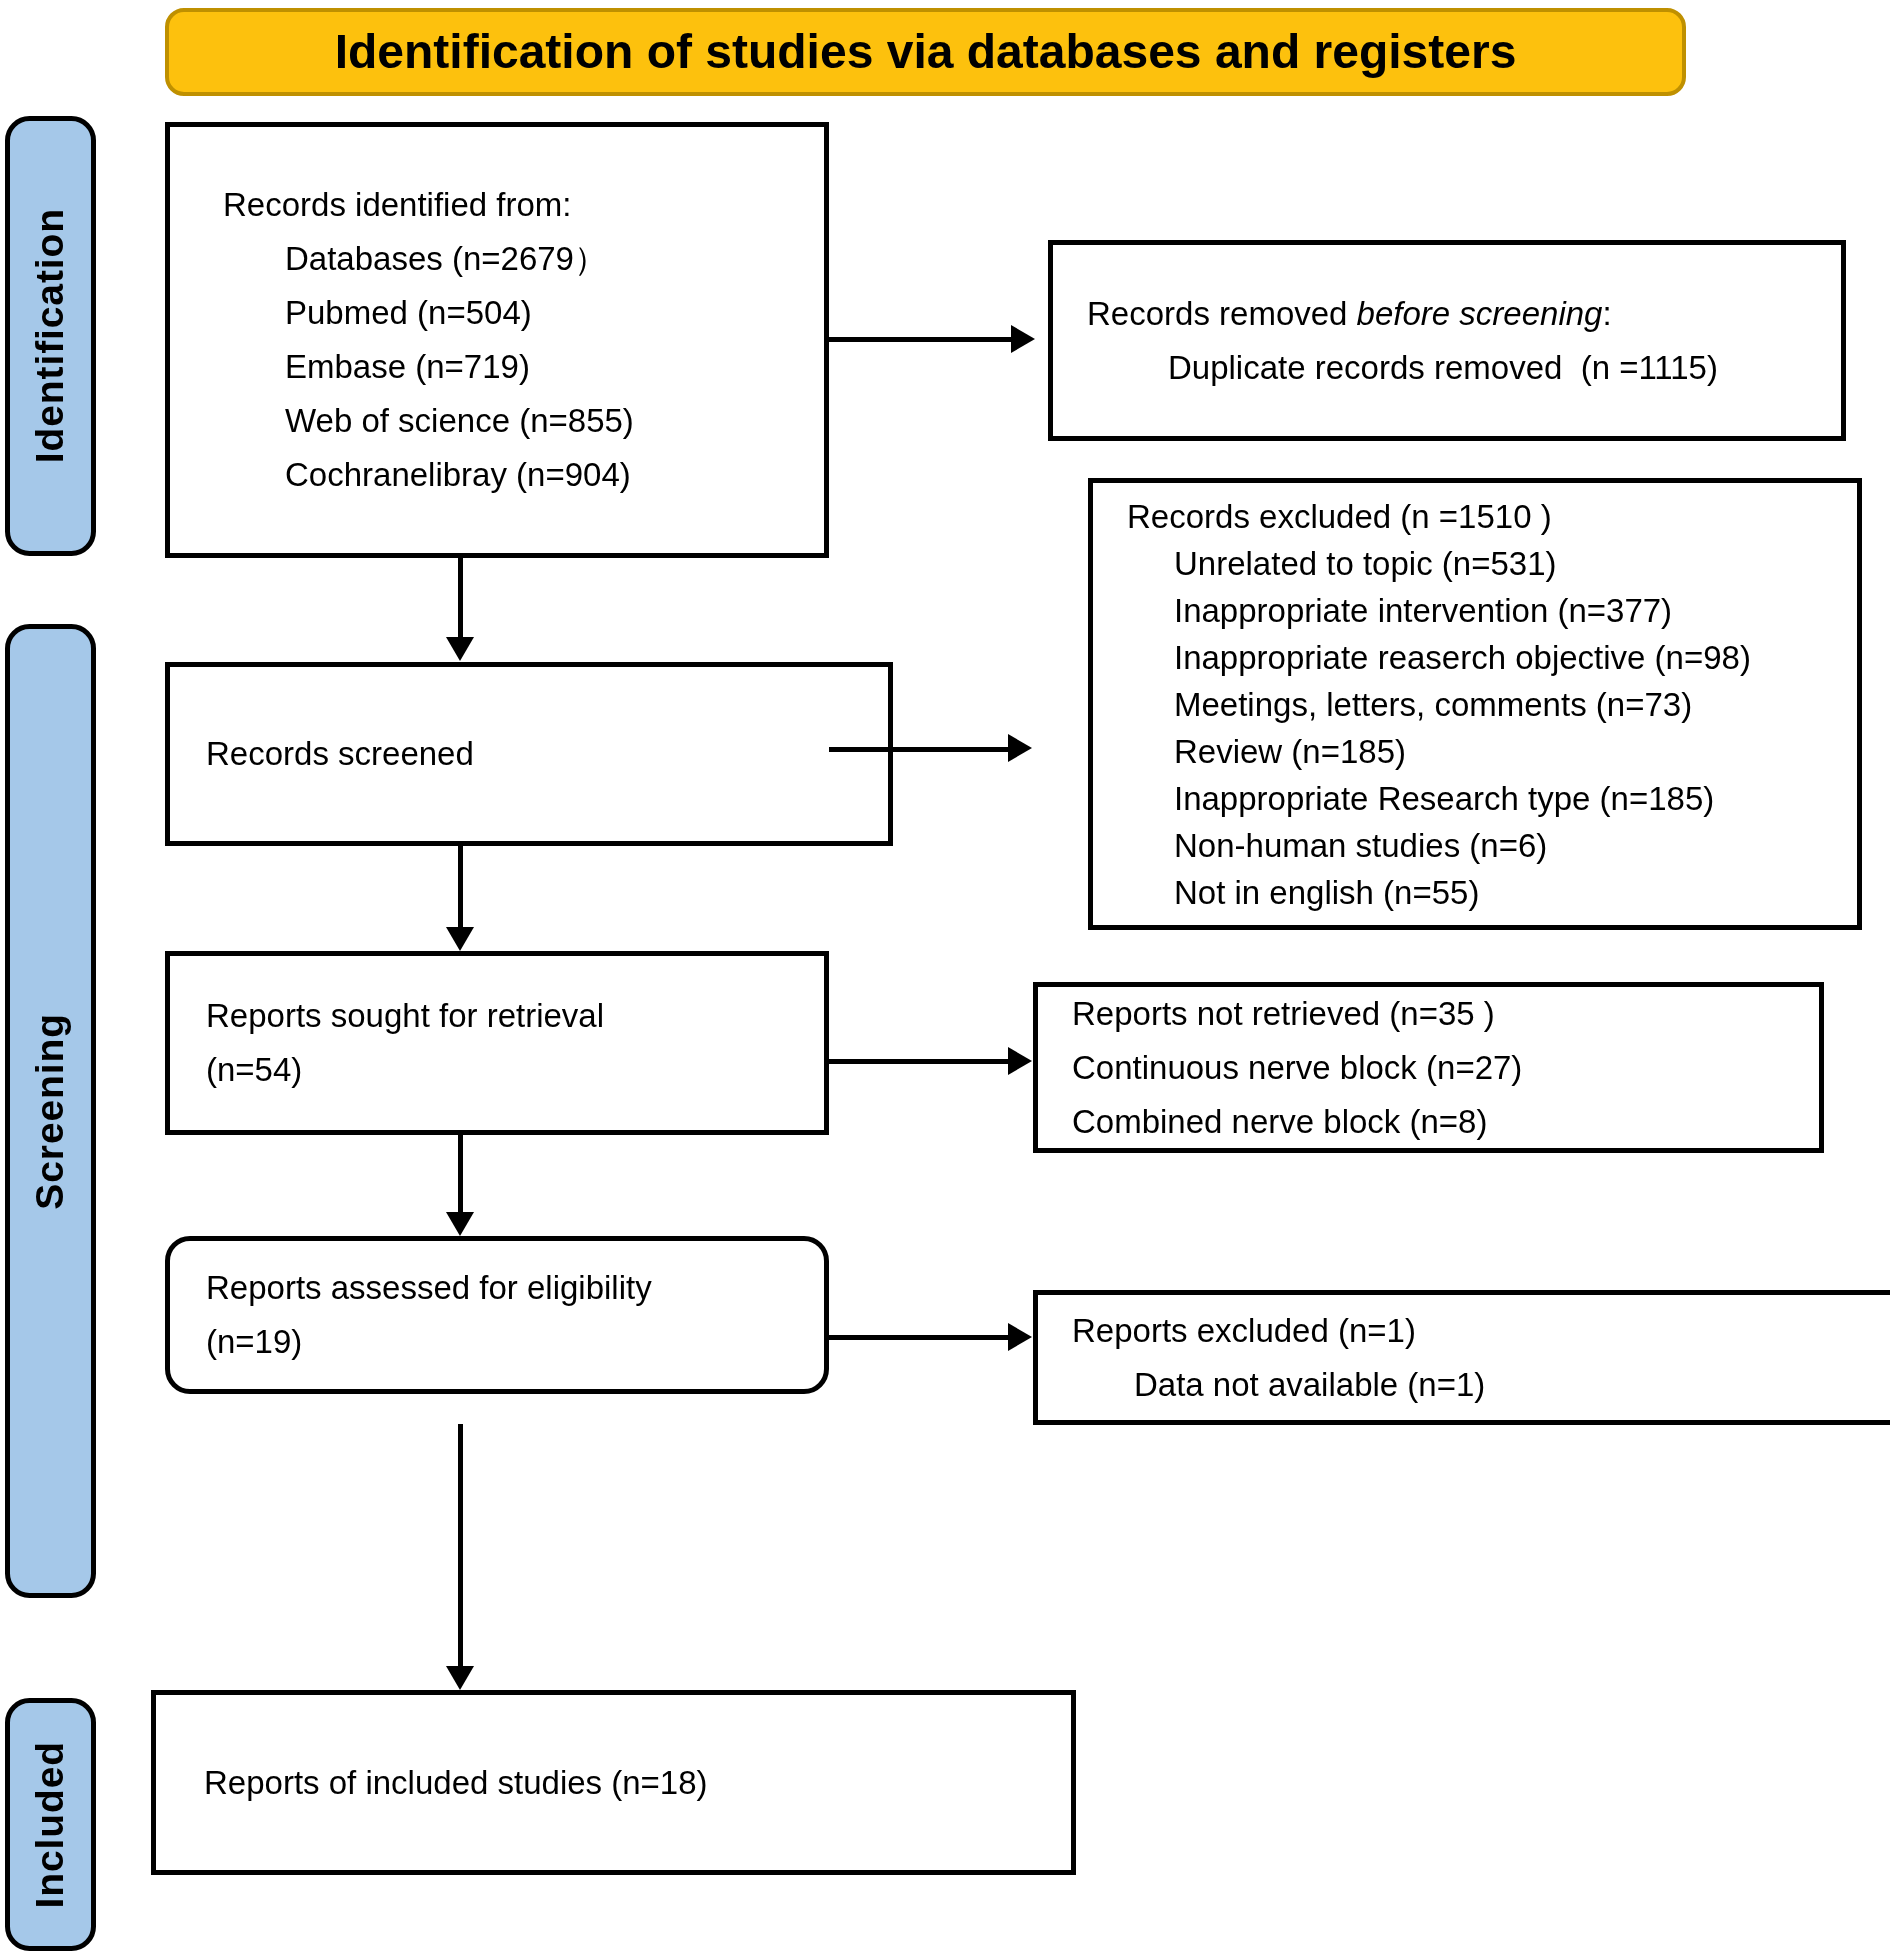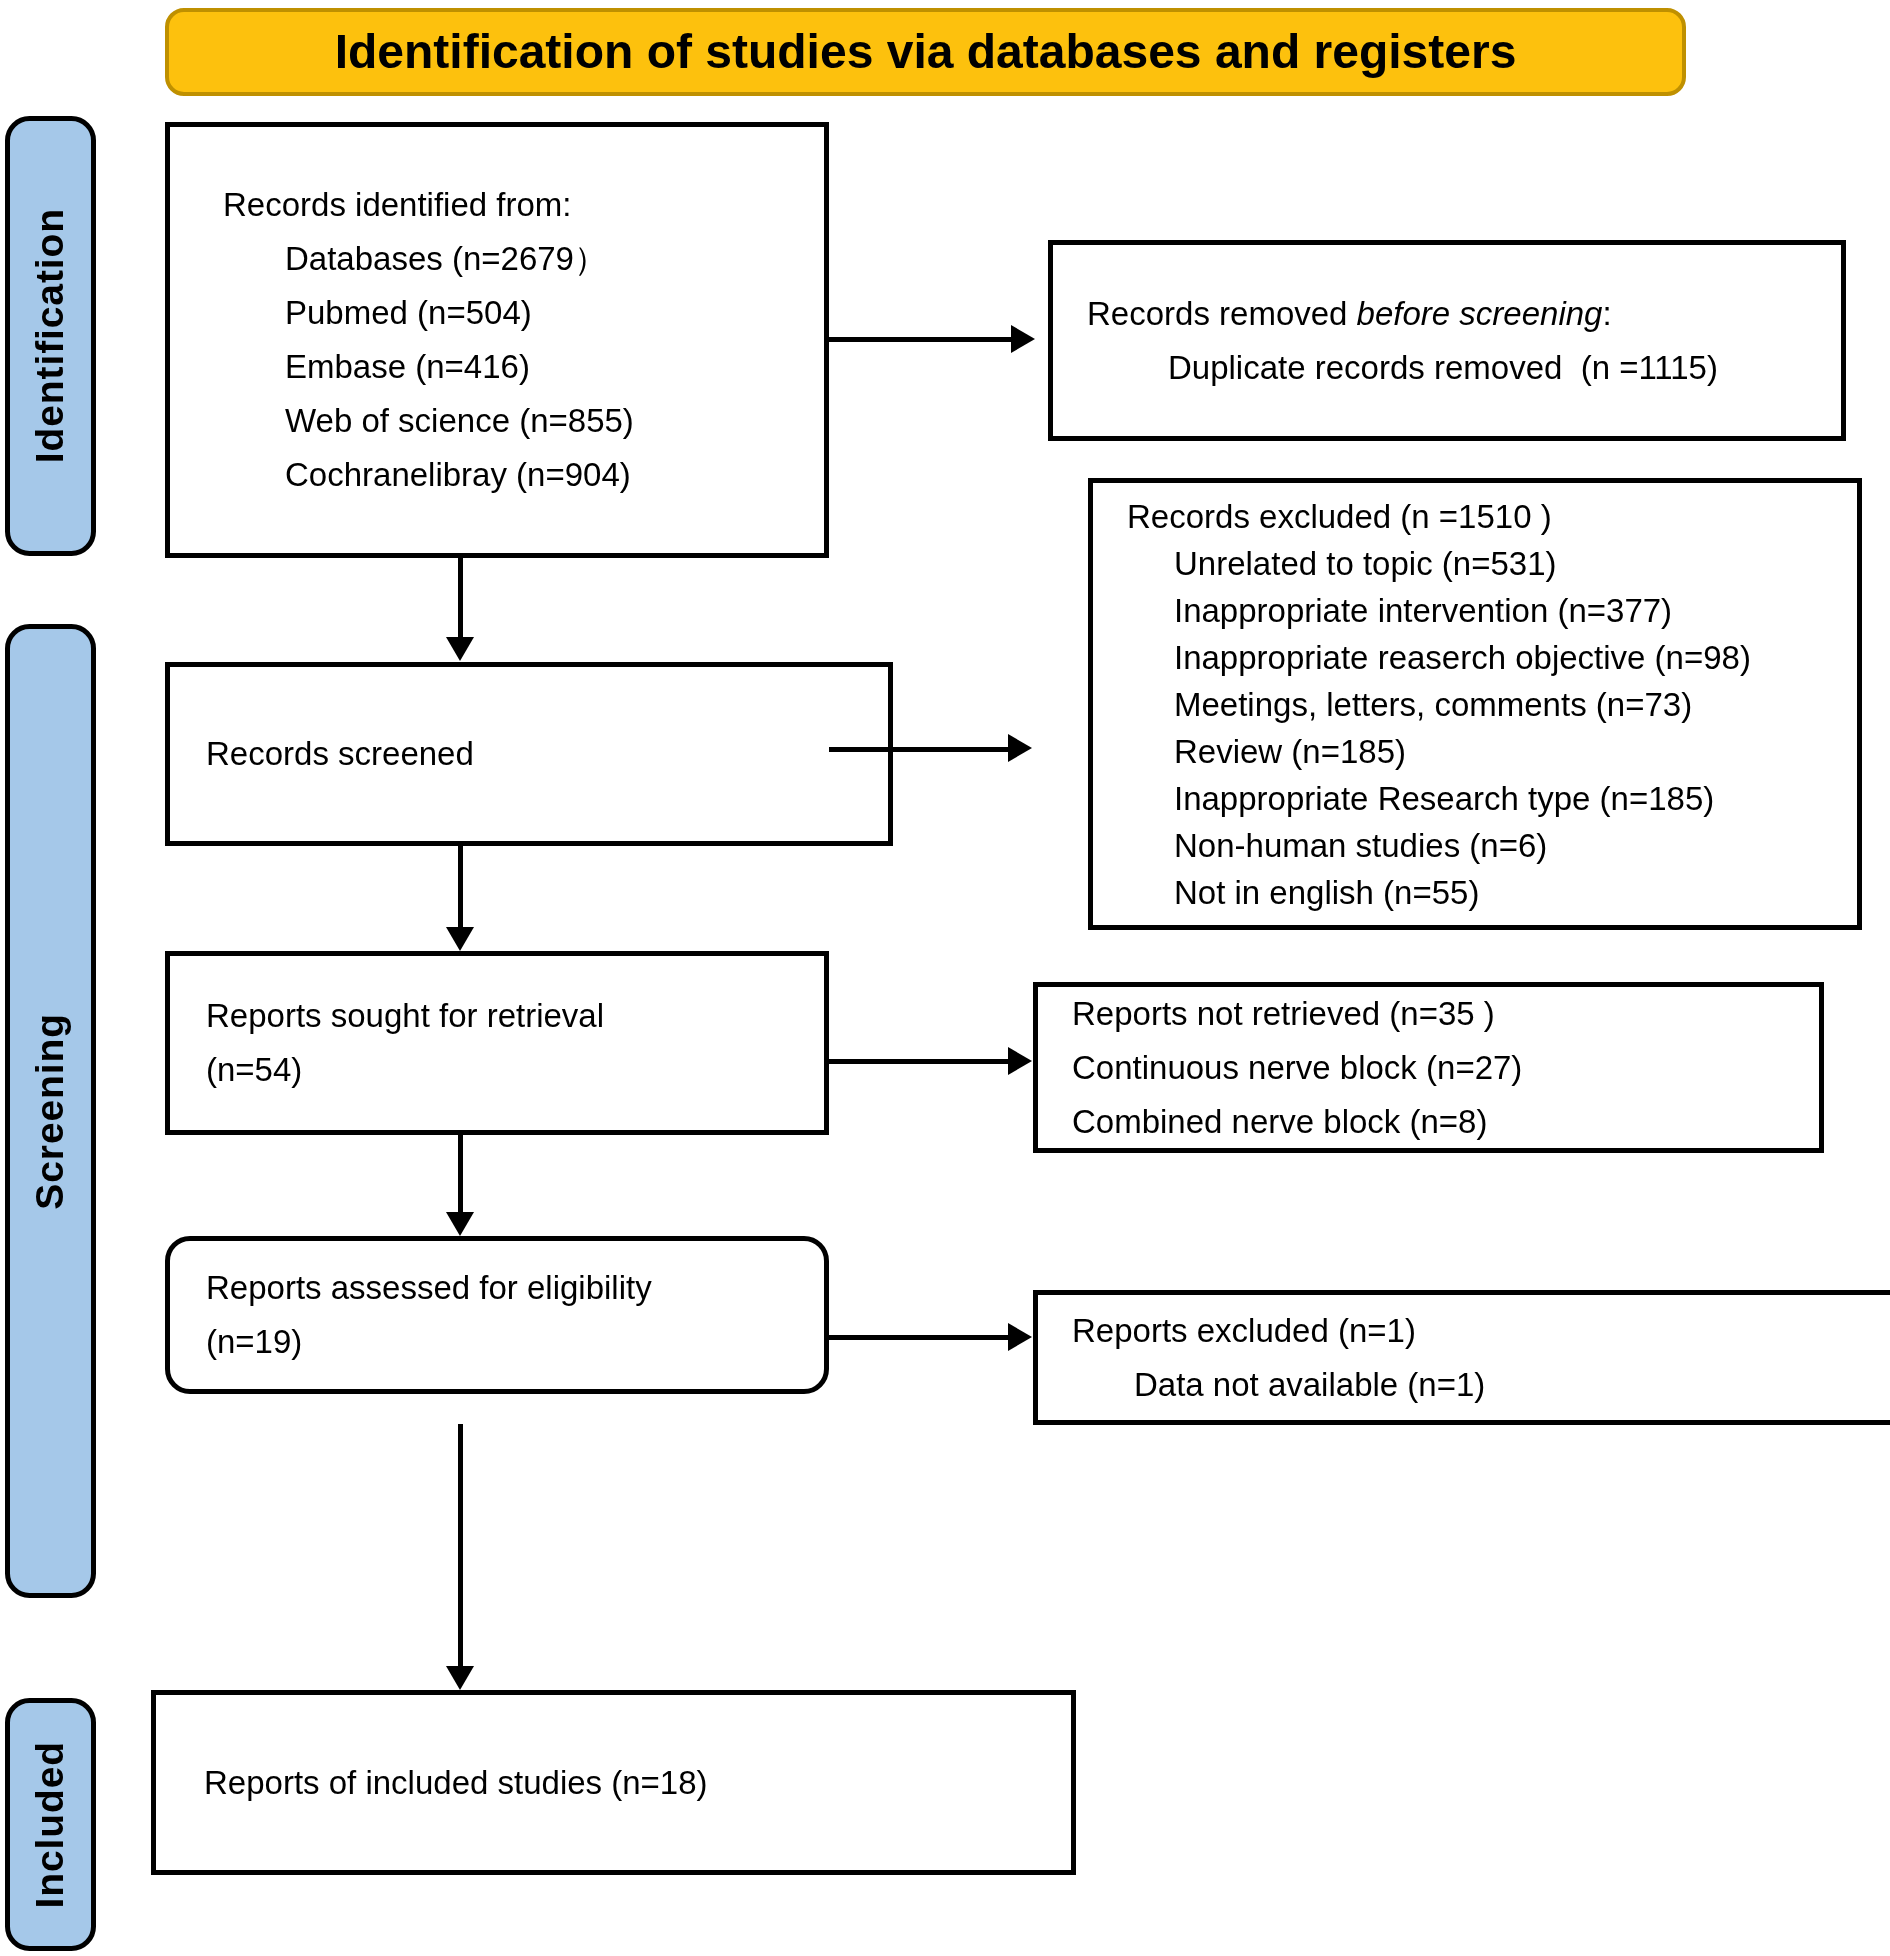--- a/index.html
+++ b/index.html
@@ -75,21 +75,21 @@
     <span>Screening</span>
   </div>
   <div class="stage" style="top:1698px;height:253px;">
     <span>Included</span>
   </div>
 
   <div class="box" style="left:165px;top:122px;width:664px;height:436px;padding-left:53px;">
     <div class="line">Records identified from:</div>
     <div class="line ind1">Databases (n=2679）</div>
     <div class="line ind1">Pubmed (n=504)</div>
-    <div class="line ind1">Embase (n=416)</div>
+    <div class="line ind1">Embase (n=719)</div>
     <div class="line ind1">Web of science (n=855)</div>
     <div class="line ind1">Cochranelibray (n=904)</div>
   </div>
 
   <div class="box" style="left:1036px;top:240px;width:798px;height:201px;padding-left:34px;margin-left:12px;">
     <div class="line"><span>Records removed </span><span class="em">before screening</span><span>:</span></div>
     <div class="line ind3">Duplicate records removed  (n =1115)</div>
   </div>
 
   <div class="box" style="left:165px;top:662px;width:728px;height:184px;padding-left:36px;">

